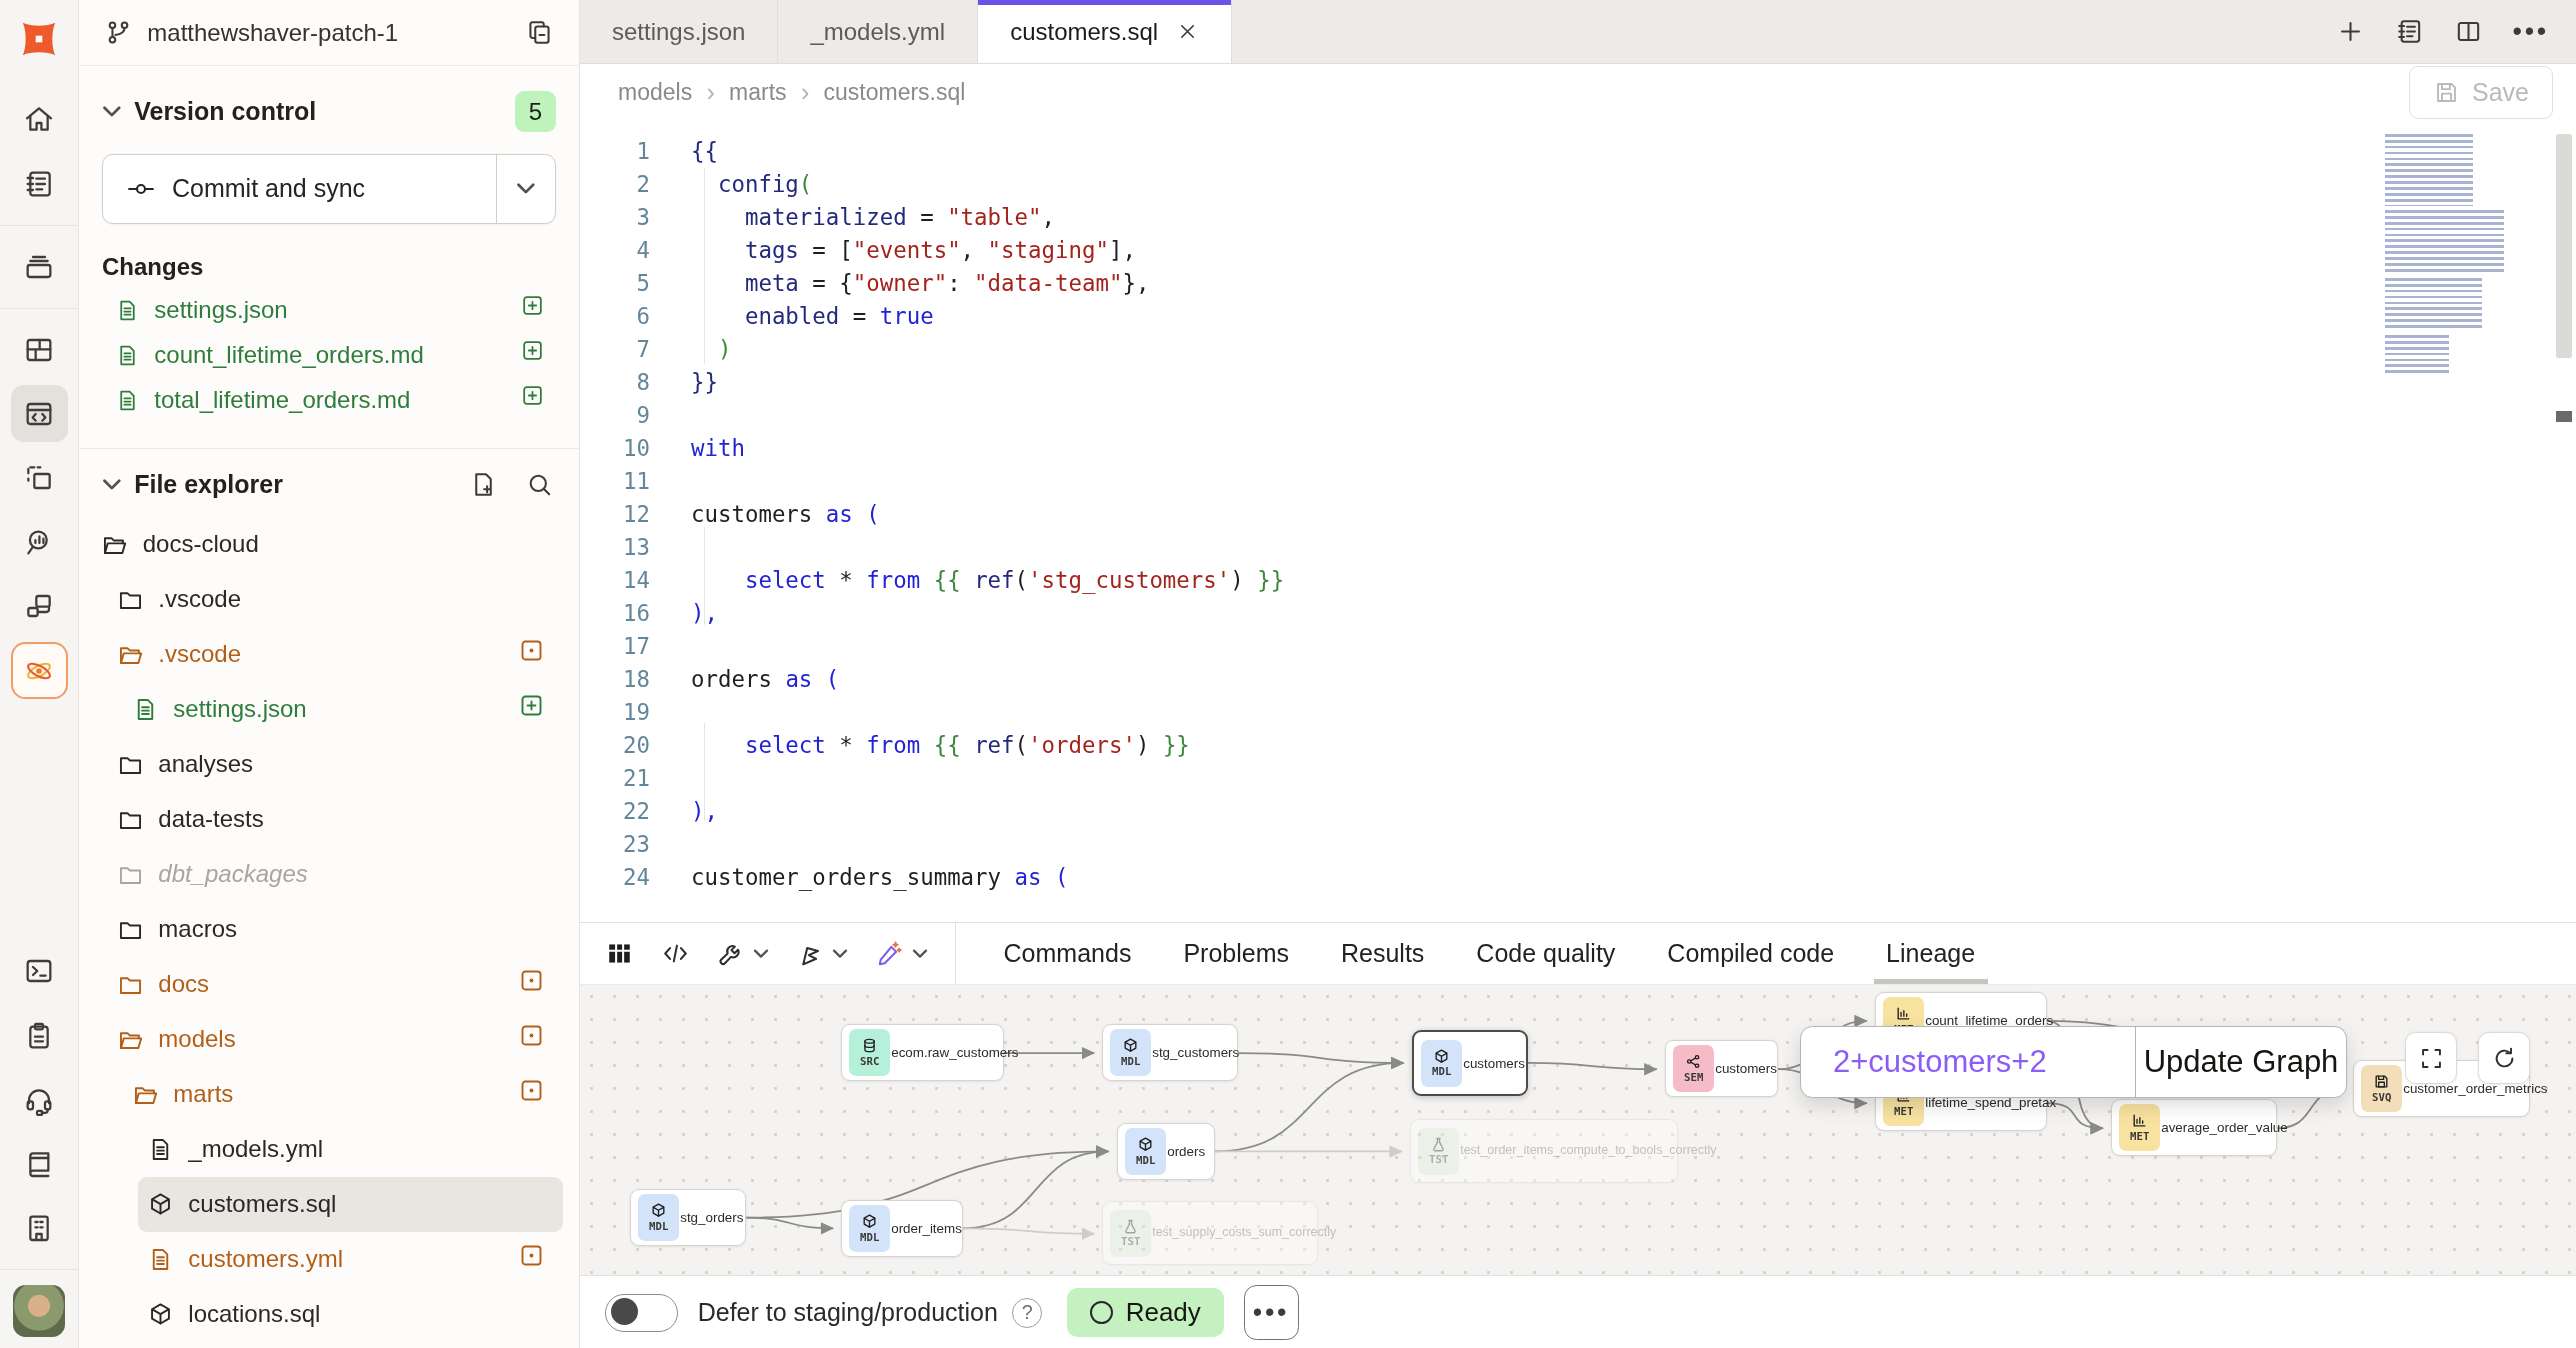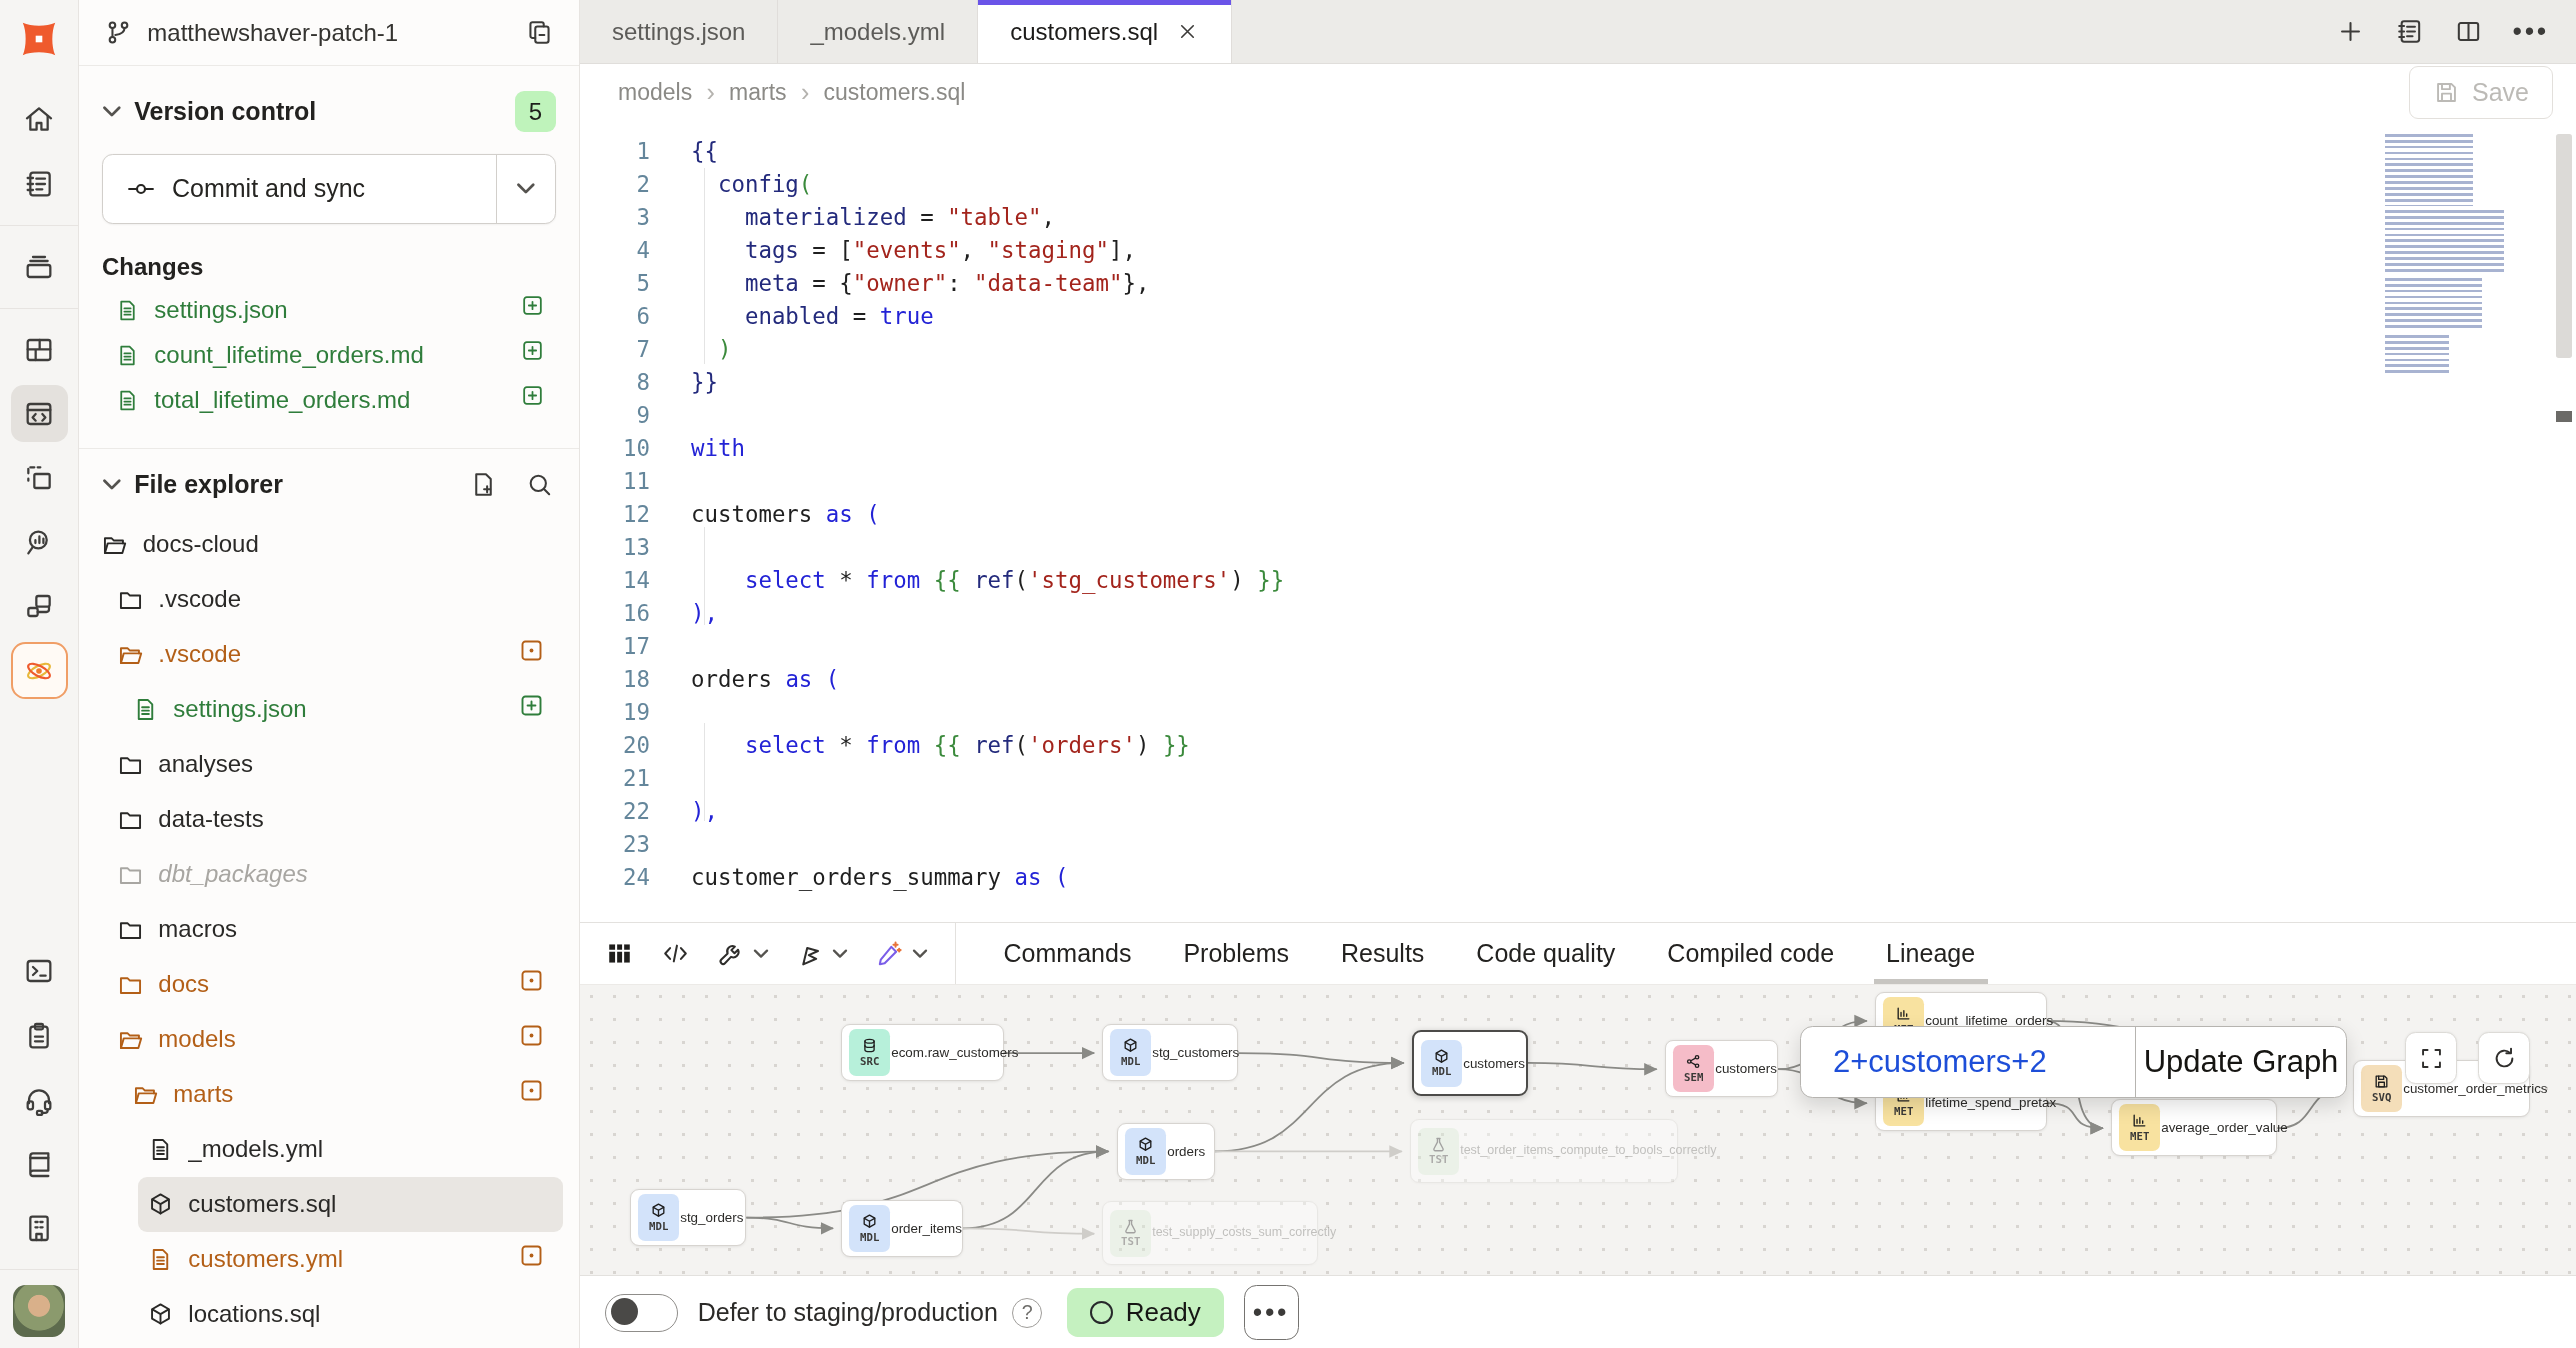--- a/index.html
+++ b/index.html
@@ -96,21 +96,21 @@
 .edges{position:absolute;inset:0;width:100%;height:100%}
 .node{position:absolute;background:#fff;border:1.3px solid #d7d4d0;border-radius:9px;box-shadow:0 0.9px 2.7px rgba(0,0,0,.07);display:flex;align-items:center;gap:1px;padding:0 10.7px 0 7.2px;z-index:2;cursor:pointer}
 .node.active{border:2.2px solid #4c4b49;box-shadow:0 1.8px 6.3px rgba(0,0,0,.18)}
 .node.faded{opacity:.38}
 .nicon{width:41px;height:47px;border-radius:7.2px;display:flex;flex-direction:column;align-items:center;justify-content:center;flex:none}
 .nicon svg{width:17px;height:17px;stroke-width:1.9}
 .ntype{font-size:10.7px;font-weight:bold;color:#3a3937;font-family:"DejaVu Sans Mono",monospace;margin-top:0.9px}
 .nlabel{font-size:13.4px;color:#2c2b29;white-space:nowrap}
 .node.faded .nlabel{white-space:normal;font-size:12.5px;line-height:1.25;color:#6f6e6b}
 .overlay{position:absolute;display:flex;background:#fff;border:1.8px solid #b6b4b0;border-radius:12.5px;box-shadow:0 7.2px 19.7px rgba(0,0,0,.14);z-index:5}
-.ov-input{flex:1;display:flex;align-items:center;padding-left:32px;font-size:31px;color:#1d4ed8}
+.ov-input{flex:1;display:flex;align-items:center;padding-left:32px;font-size:31px;color:#8b5cf6}
 .ov-btn{width:211px;border-left:1.8px solid #b6b4b0;display:flex;align-items:center;justify-content:center;font-size:31px;color:#161512;cursor:pointer}
 .canvas-btn{position:absolute;width:52px;height:52px;background:#fff;border:0.9px solid #dddbd7;border-radius:10.7px;display:flex;align-items:center;justify-content:center;color:#2f2e2c;box-shadow:0 0.9px 2.7px rgba(0,0,0,.08);z-index:6;cursor:pointer}
 .canvas-btn svg{width:27px;height:27px}
 
 
 .statusbar{height:74px;flex:none;border-top:0.9px solid #e3e1de;display:flex;align-items:center;background:#fff;padding:0 23px 0 25px}
 .cmd-placeholder{color:#8d8b88;font-size:25px;flex:1;white-space:nowrap;overflow:hidden}
 .toggle{width:73px;height:38px;border:1.8px solid #8f8d8a;border-radius:19.7px;position:relative;background:#fff;flex:none;cursor:pointer}
 .knob{position:absolute;left:4.5px;top:3.6px;width:27px;height:27px;border-radius:50%;background:#4a4947}
 .defer{font-size:25px;color:#2b2a28;margin:0 14.3px 0 19.7px;white-space:nowrap}

